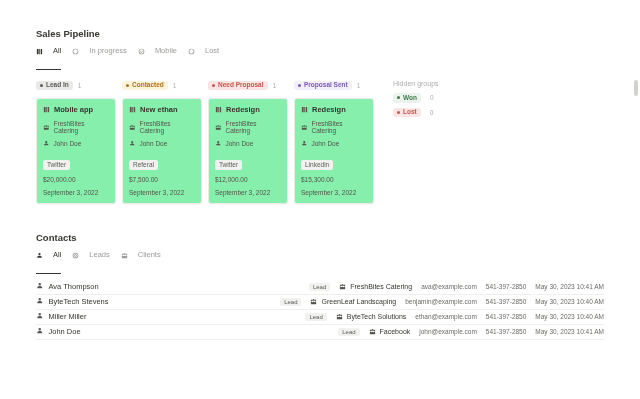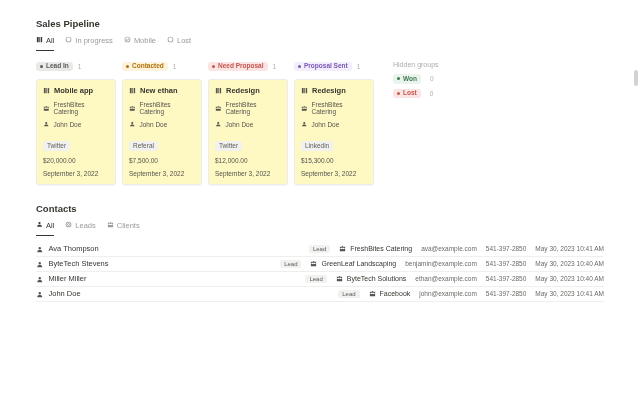--- a/index.html
+++ b/index.html
@@ -12,29 +12,29 @@
   }
   .page { position: relative; width: 640px; height: 399px; padding: 0 36px; }
 
   
   .page-title {
     font-size: 23px; font-weight: bold; letter-spacing: -0.4px;
     color: #37352f; margin-top: 33px;
   }
 
   
-  .section { margin-top: 18px; }
+  .section { margin-top: 28px; }
   .section-title { font-size: 9.5px; font-weight: bold; color: #37352f; }
   .section-sub { font-size: 8px; color: #6b6a66; margin-top: 5px; }
 
   
   .tabs { display: flex; align-items: center; gap: 11px; margin-top: 7px; }
   .tab {
-    display: flex; align-items: flex-start; gap: 3px;
-    font-size: 7.5px; color: #9b9a97; padding-bottom: 5px;
+    display: flex; align-items: flex-end; gap: 10px;
+    font-size: 7.5px; color: #9b9a97; padding-bottom: 14px;
     border-bottom: 1.4px solid transparent; cursor: pointer;
   }
   .tab.active { color: #37352f; border-bottom-color: #37352f; }
   .tab .ic { display: inline-flex; align-items: center; }
 
   
   .board { display: flex; gap: 6px; margin-top: 9px; align-items: flex-start; }
   .col { width: 80px; flex: 0 0 80px; }
   .col-head { display: flex; align-items: center; gap: 5px; height: 13px; }
   .chip {
@@ -45,21 +45,21 @@
   .chip .dot { width: 3px; height: 3px; border-radius: 50%; display: inline-block; }
   .chip-gray   { background: #e9e9e7; color: #5c5b57; }
   .chip-amber  { background: #fbf3db; color: #b3700a; }
   .chip-pink   { background: #fbe4e4; color: #c4554d; }
   .chip-purple { background: #f2eefb; color: #7b58b5; }
   .chip-green  { background: #eaf3ec; color: #3f7a4e; }
   .chip-red    { background: #fbe4e4; color: #c4554d; }
   .col-count { font-size: 6.5px; color: #adacaa; }
 
   .card {
-    background: #fef9c3; border: 1px solid #ececeb; border-radius: 3px;
+    background: #86efac; border: 1px solid #ececeb; border-radius: 3px;
     padding: 6px 6px 7px 6px; margin-top: 6px;
     box-shadow: 0 1px 1px rgba(15,15,15,0.04);
   }
   .card-title {
     display: flex; align-items: center; gap: 4px;
     font-size: 7.5px; font-weight: bold; color: #37352f; margin-bottom: 6px;
   }
   .card-row {
     display: flex; align-items: center; gap: 4px;
     font-size: 6.5px; color: #55534e; margin-bottom: 6px;
@@ -77,21 +77,21 @@
   .hg-row { display: flex; align-items: center; gap: 9px; margin-bottom: 5px; }
   .hg-count { font-size: 6.5px; color: #adacaa; }
 
   
   .list { margin-top: 6px; }
   .row {
     display: flex; align-items: center;
     height: 15px; border-bottom: 1px solid #f0efee;
     font-size: 7.5px; color: #37352f;
   }
-  .row-name { display: flex; align-items: flex-end; gap: 5px; }
+  .row-name { display: flex; align-items: flex-start; gap: 5px; }
   .row-right {
     margin-left: auto; display: flex; align-items: center;
     gap: 9px; font-size: 6.5px; color: #55534e;
   }
   .row-tag {
     background: #f1f1ef; color: #5c5b57; font-size: 6px;
     border-radius: 2px; padding: 1px 4px;
   }
   .row-company { display: flex; align-items: center; gap: 4px; color: #37352f; font-size: 7px; }
   .mut { color: #6b6a66; }

